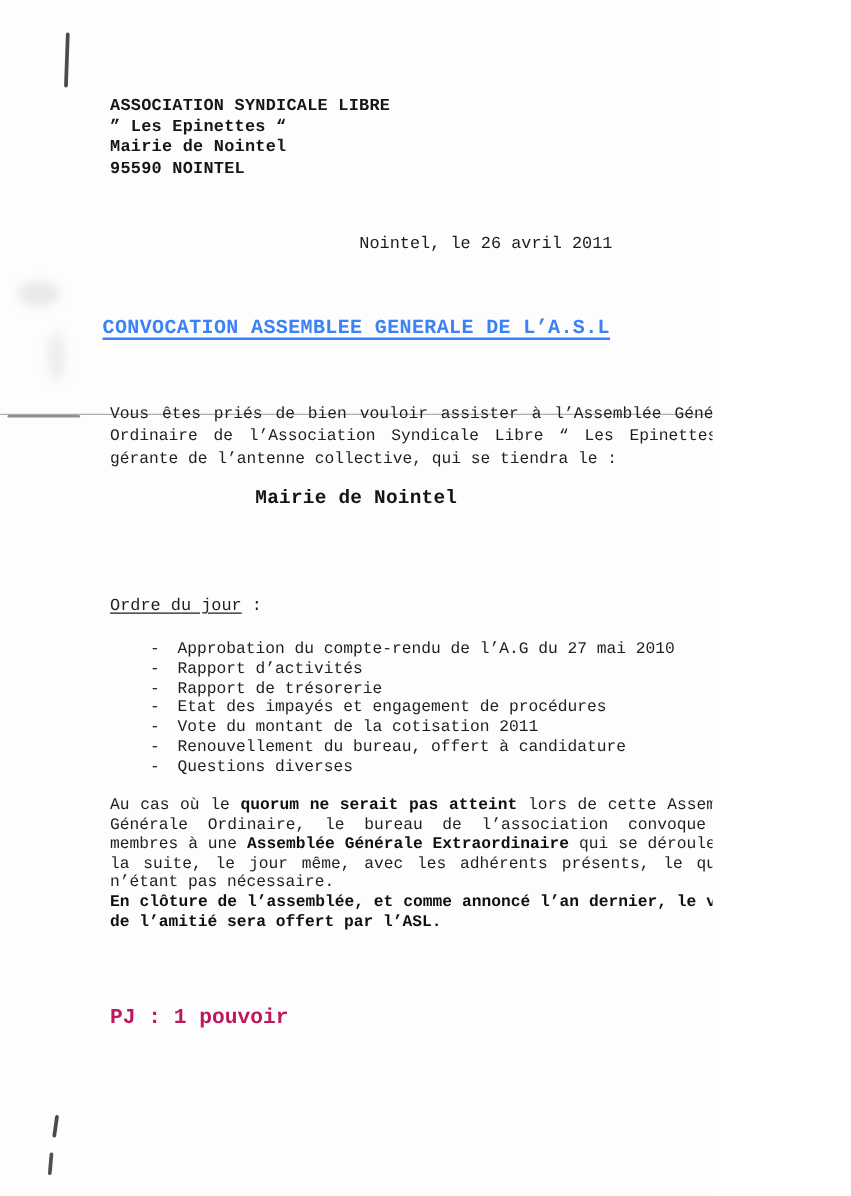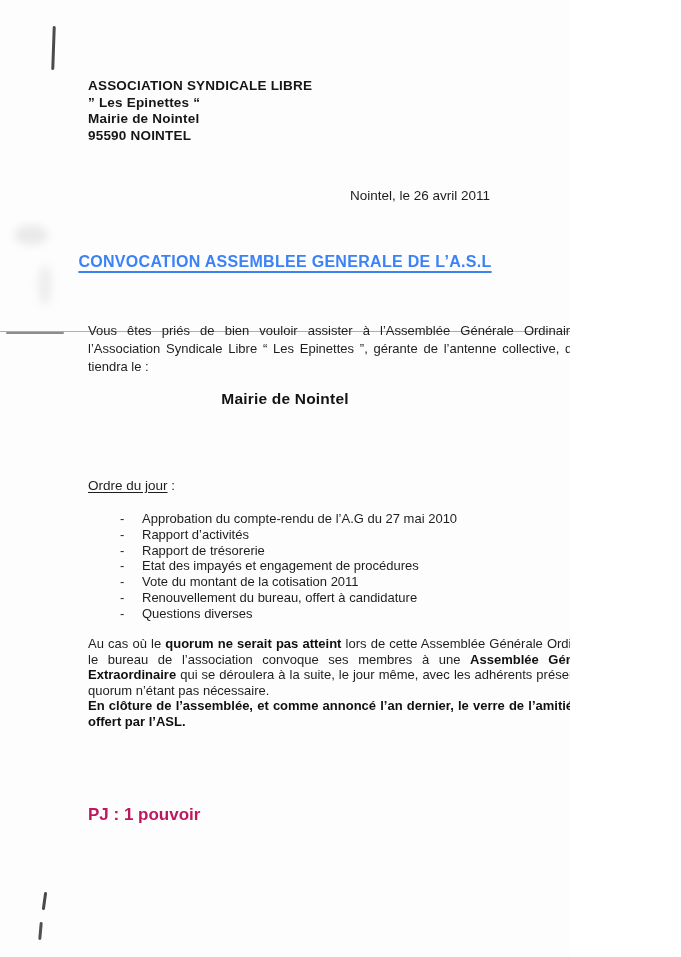--- a/index.html
+++ b/index.html
@@ -7,21 +7,21 @@
     margin: 0;
     padding: 0;
     background: #ffffff;
   }
   .page {
     position: relative;
     width: 570px;
     height: 957px;
     margin: 0;
     background: #fdfdfd;
-    font-family: Liberation Sans, sans-serif;
+    font-family: Liberation Mono, monospace;
     color: #1e1e1e;
     overflow: hidden;
   }
 
   
   .letterhead {
     position: absolute;
     left: 88px;
     top: 78px;
     font-weight: bold;

